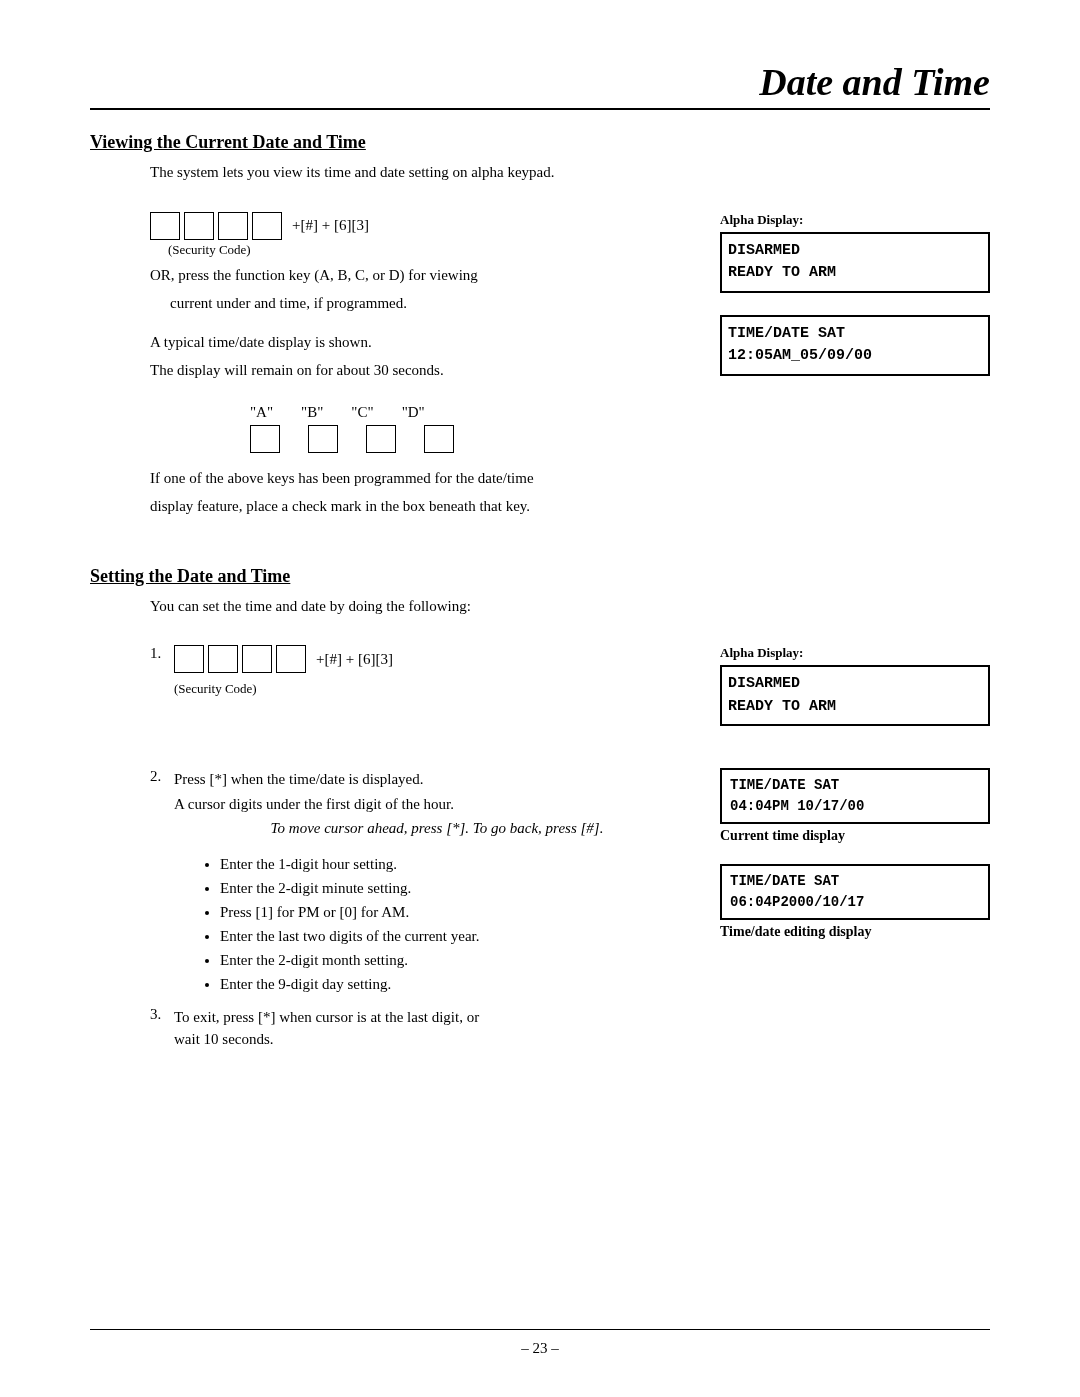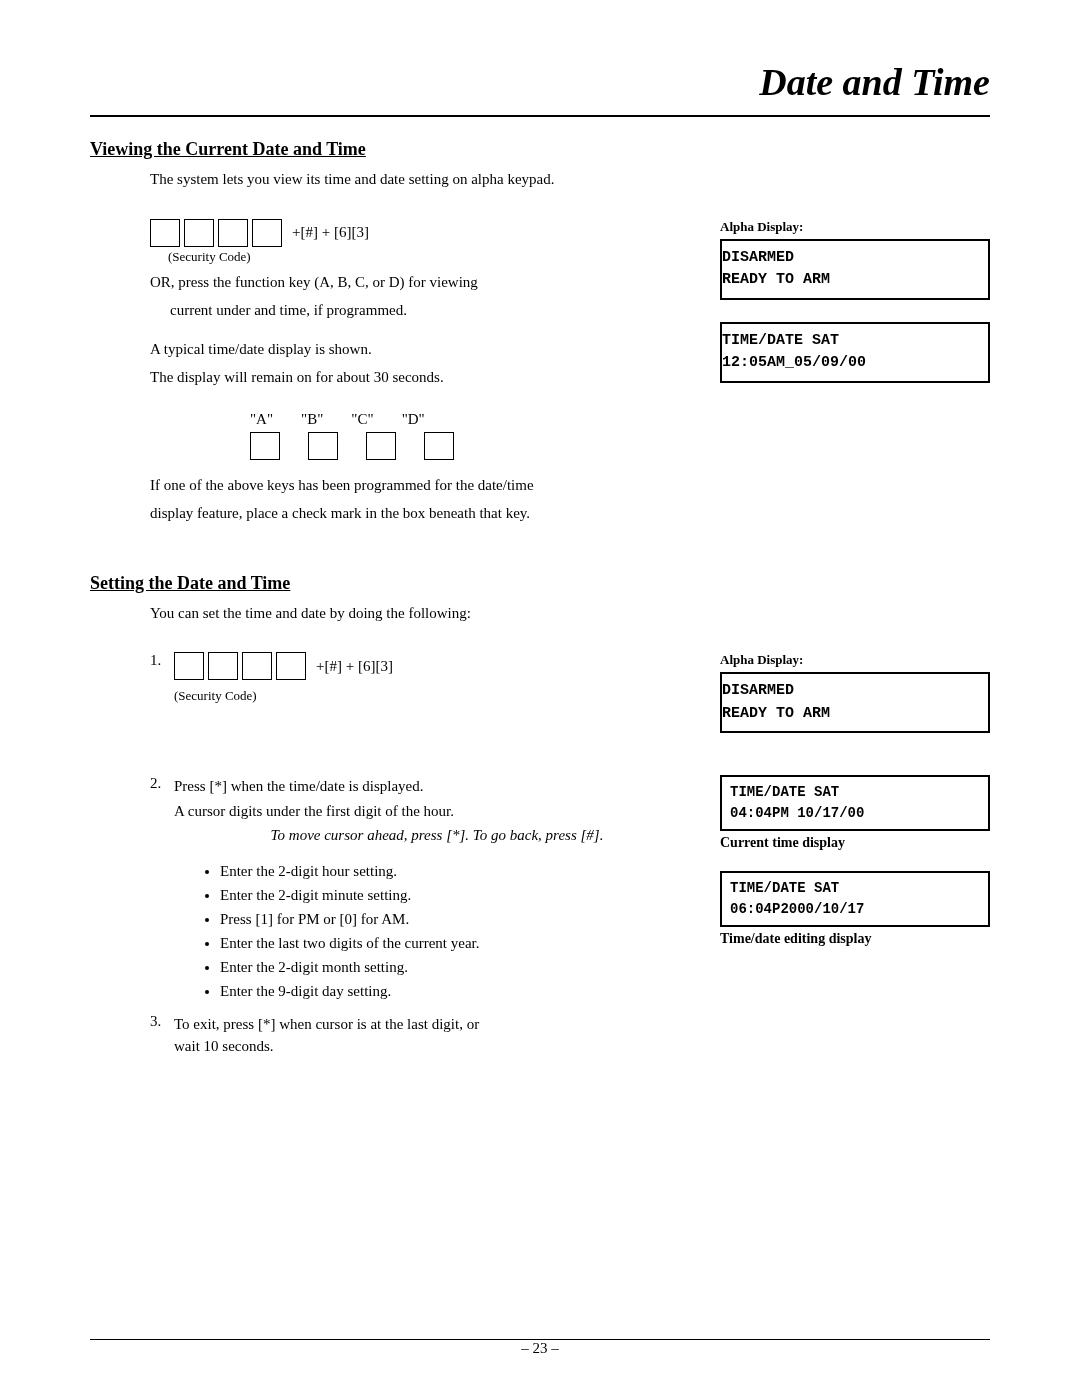--- a/index.html
+++ b/index.html
@@ -23,21 +23,21 @@
     }
 
     
     .page-title {
       font-family: Times New Roman, serif;
       font-style: italic;
       font-weight: bold;
       font-size: 38px;
       text-align: right;
       margin-bottom: 22px;
-      padding-bottom: 11px;
+      padding-bottom: 4px;
       border-bottom: 2px solid #000;
     }
 
     
     .section-heading {
       font-family: Times New Roman, serif;
       font-weight: bold;
       font-size: 18px;
       text-decoration: underline;
       margin-top: 22px;
@@ -113,21 +113,21 @@
     
     .alpha-display-label {
       font-family: Times New Roman, serif;
       font-size: 13px;
       font-weight: bold;
       margin-bottom: 4px;
     }
 
     .display-panel {
       border: 2px solid #000;
-      padding: 6px 0;
+      padding: 6px 6px;
       margin-bottom: 10px;
       font-family: 'Courier New', Courier, monospace;
       font-size: 15px;
       font-weight: bold;
       background: #fff;
       line-height: 1.5;
       min-width: 200px;
     }
 
     .display-panel-sm {
@@ -217,21 +217,21 @@
       font-size: 15px;
     }
 
     
     .footer {
       position: absolute;
       bottom: 40px;
       left: 90px;
       right: 90px;
       border-top: 1.5px solid #000;
-      padding-top: 0;
+      padding-top: 10px;
       text-align: center;
       font-family: Times New Roman, serif;
       font-size: 15px;
     }
 
     .spacer { height: 12px; }
     .spacer-sm { height: 6px; }
     .spacer-lg { height: 20px; }
   </style>
 </head>
@@ -355,21 +355,21 @@
           <div class="content">
             <div>Press [*] when the time/date is displayed.</div>
             <div style="margin-top:2px;">A cursor digits under the first digit of the hour.</div>
             <div class="italic-text" style="margin-top:2px;text-align:center;">To move cursor ahead, press [*]. To go back, press [#].</div>
           </div>
         </div>
 
         <div class="spacer-sm"></div>
 
         <ul class="bullet-list">
-          <li class="bullet-item">Enter the 2-digit hour setting.</li>
+          <li class="bullet-item">Enter the 1-digit hour setting.</li>
           <li class="bullet-item">Enter the 2-digit minute setting.</li>
           <li class="bullet-item">Press [1] for PM or [0] for AM.</li>
           <li class="bullet-item">Enter the last two digits of the current year.</li>
           <li class="bullet-item">Enter the 2-digit month setting.</li>
           <li class="bullet-item">Enter the 9-digit day setting.</li>
         </ul>
 
         <div class="spacer-sm"></div>
 
         <div class="numbered-item">

